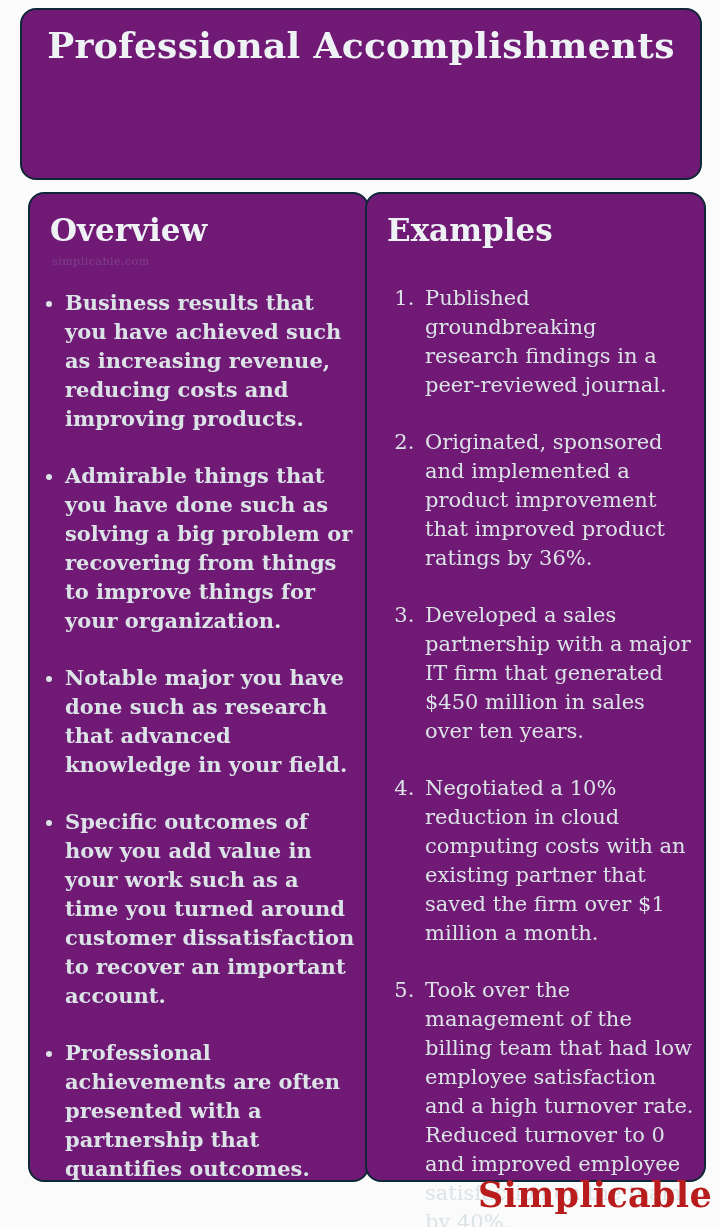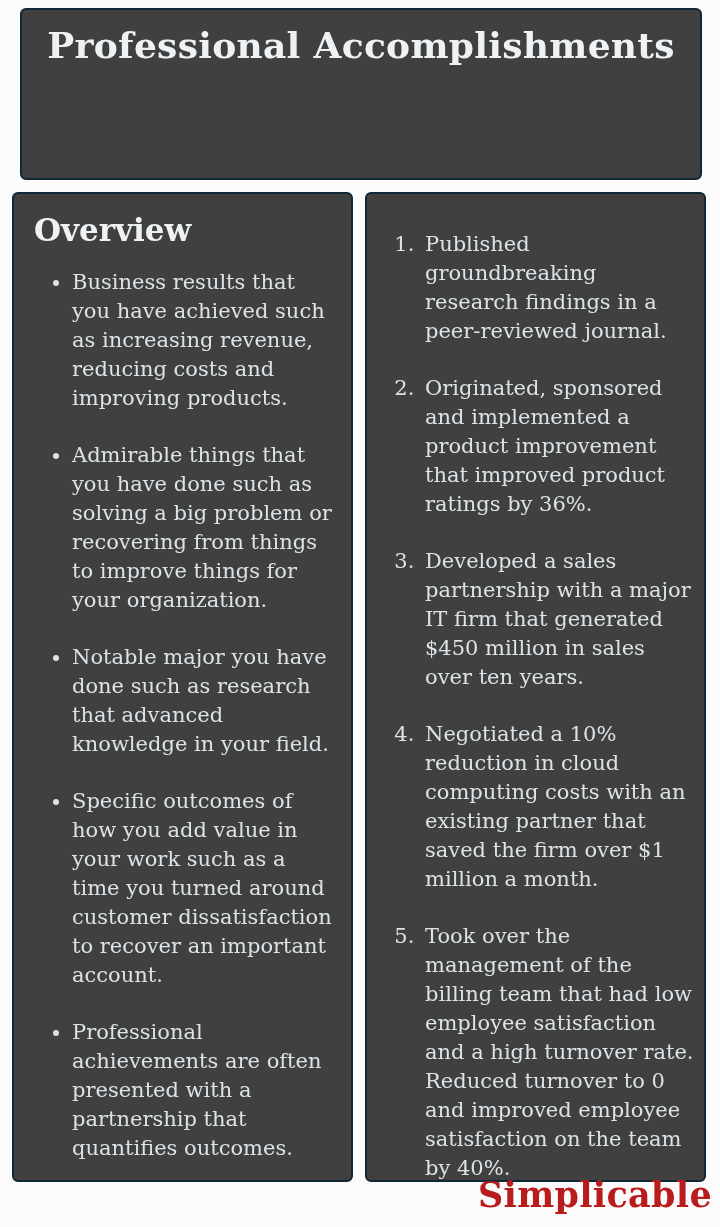--- a/index.html
+++ b/index.html
@@ -10,23 +10,23 @@
     position: relative;
     width: 720px;
     height: 1227px;
     background: #fbfbfb;
     font-family: "DejaVu Serif", serif;
     overflow: hidden;
   }
   .card {
     position: absolute;
     box-sizing: border-box;
-    background: #404040;
+    background: #701a75;
     border: 2px solid #0f2736;
-    border-radius: 6px;
+    border-radius: 16px;
   }
   
   #header-panel {
     left: 20px;
     top: 8px;
     width: 682px;
     height: 172px;
     text-align: center;
   }
   .page-title {
@@ -38,21 +38,21 @@
   }
   .page-subtitle {
     margin: 9px auto 0 auto;
     width: 650px;
     font-size: 21.5px;
     line-height: 33px;
     color: #e2e9ec;
   }
   
   #overview-panel {
-    left: 12px;
+    left: 28px;
     top: 192px;
     width: 341px;
     height: 990px;
   }
   #examples-panel {
     left: 365px;
     top: 192px;
     width: 341px;
     height: 990px;
   }
@@ -63,22 +63,23 @@
     color: #eef2f4;
   }
   .watermark {
     margin: 7px 0 0 22px;
     font-size: 11px;
     letter-spacing: 0.5px;
     color: rgba(180, 210, 225, 0.20);
   }
   ul.bullet-list {
     margin: 20px 0 8px 0;
-    padding: 0 12px 0 58px;
+    padding: 0 12px 0 35px;
     list-style: disc outside;
+    font-weight: bold;
   }
   ol.numbered-list {
     margin: 36px 0 0 0;
     padding: 0 10px 0 54px;
     list-style: decimal outside;
   }
   .bullet-list li,
   .numbered-list li {
     font-size: 21px;
     line-height: 29px;
@@ -109,30 +110,32 @@
 </style>
 </head>
 <body>
 
 <div class="card" id="header-panel">
   <div class="page-title">Professional Accomplishments</div>
 </div>
 
 <div class="card" id="overview-panel">
   <div class="panel-heading">Overview</div>
+  <div class="watermark">simplicable.com</div>
   <ul class="bullet-list">
     <li>Business results that you have achieved such as increasing revenue, reducing costs and improving products.</li>
     <li>Admirable things that you have done such as solving a big problem or recovering from things to improve things for your organization.</li>
     <li>Notable major you have done such as research that advanced knowledge in your field.</li>
     <li>Specific outcomes of how you add value in your work such as a time you turned around customer dissatisfaction to recover an important account.</li>
     <li>Professional achievements are often presented with a partnership that quantifies outcomes.</li>
   </ul>
 </div>
 
 <div class="card" id="examples-panel">
+  <div class="panel-heading">Examples</div>
   <ol class="numbered-list">
     <li>Published groundbreaking research findings in a peer-reviewed journal.</li>
     <li>Originated, sponsored and implemented a product improvement that improved product ratings by 36%.</li>
     <li>Developed a sales partnership with a major IT firm that generated $450 million in sales over ten years.</li>
     <li>Negotiated a 10% reduction in cloud computing costs with an existing partner that saved the firm over $1 million a month.</li>
     <li>Took over the management of the billing team that had low employee satisfaction and a high turnover rate. Reduced turnover to 0 and improved employee satisfaction on the team by 40%.</li>
   </ol>
 </div>
 
 <div class="brand-logo">Simplicable</div>

